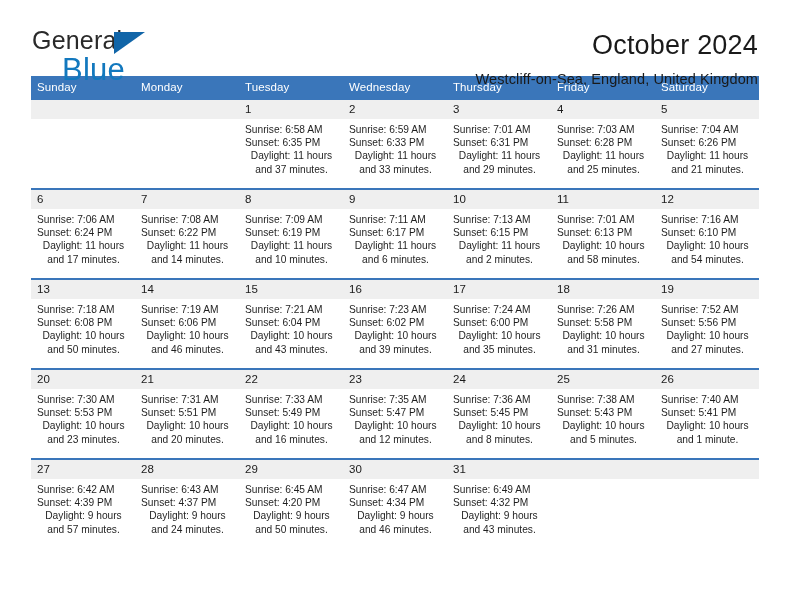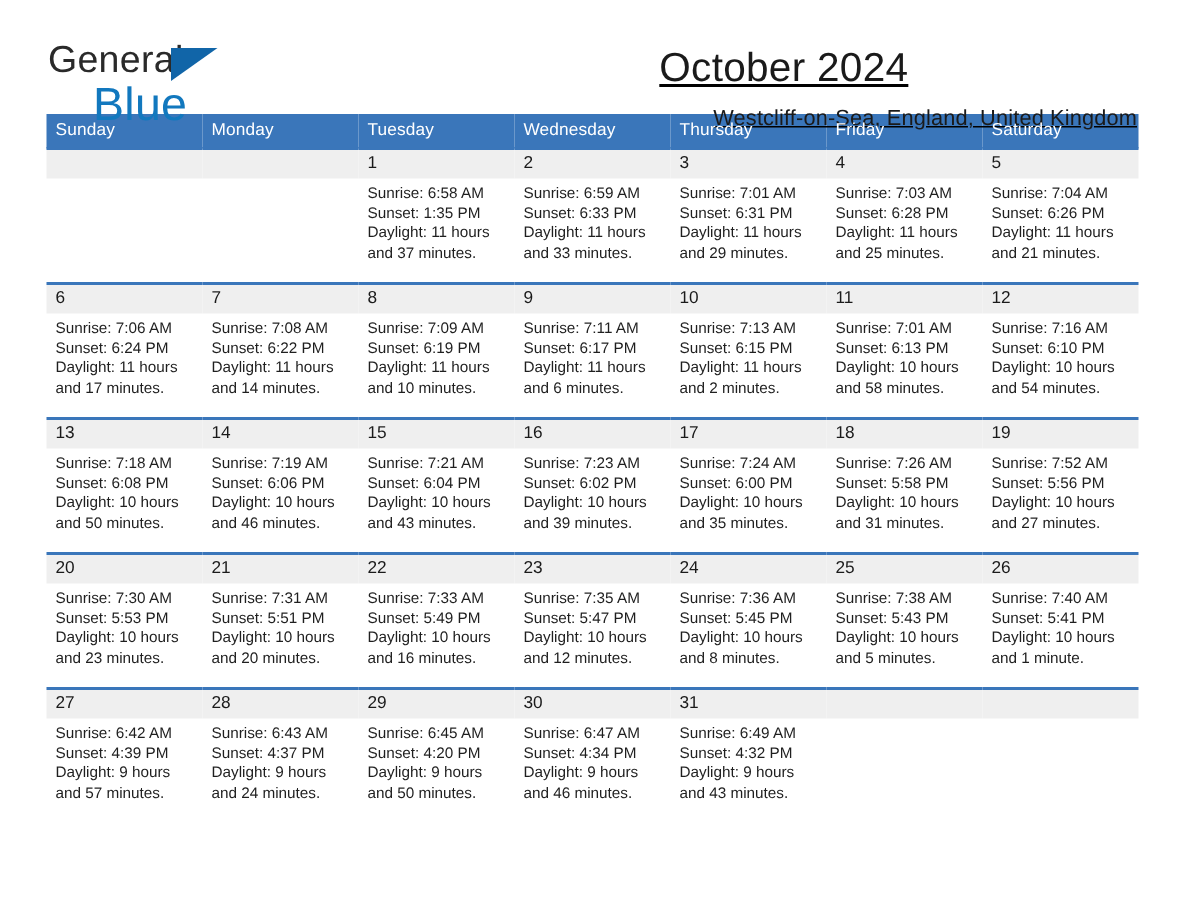--- a/index.html
+++ b/index.html
@@ -57,23 +57,22 @@
     position: absolute;
     left: 82px;
     top: 4px;
     width: 0;
     height: 0;
     border-left: 31px solid #1165a8;
     border-bottom: 22px solid transparent;
   }
 
   .titles {
-    text-align: left;
+    text-align: right;
     padding-top: 2px;
-    text-decoration: underline;
   }
   .cal-title {
     font-size: 27px;
     font-weight: normal;
     color: #1a1a1a;
     letter-spacing: .2px;
     line-height: 1.15;
     margin: 0;
   }
   .cal-subtitle {
@@ -130,21 +129,21 @@
     background: #efefef;
   }
 
   .details {
     padding: 4px 5px 0 6px;
     font-size: 10.2px;
     line-height: 13.2px;
     color: #1f1f1f;
   }
   .details div { white-space: nowrap; }
-  .details .daylight { white-space: normal; }
+  .details .daylight { white-space: normal; text-align: center; }
 </style>
 </head>
 <body>
 
 <div class="page">
 
   <div class="masthead">
     <div class="brand">
       <span class="brand-general">General</span>
       <span class="brand-triangle"></span>
@@ -174,21 +173,21 @@
             <td class="daycell empty">
               <div class="datenum blank"></div>
             </td>
             <td class="daycell empty">
               <div class="datenum blank"></div>
             </td>
             <td class="daycell">
               <div class="datenum">1</div>
               <div class="details">
                 <div>Sunrise: 6:58 AM</div>
-                <div>Sunset: 1:35 PM</div>
+                <div>Sunset: 6:35 PM</div>
                 <div class="daylight">Daylight: 11 hours and 37 minutes.</div>
               </div>
             </td>
             <td class="daycell">
               <div class="datenum">2</div>
               <div class="details">
                 <div>Sunrise: 6:59 AM</div>
                 <div>Sunset: 6:33 PM</div>
                 <div class="daylight">Daylight: 11 hours and 33 minutes.</div>
               </div>

